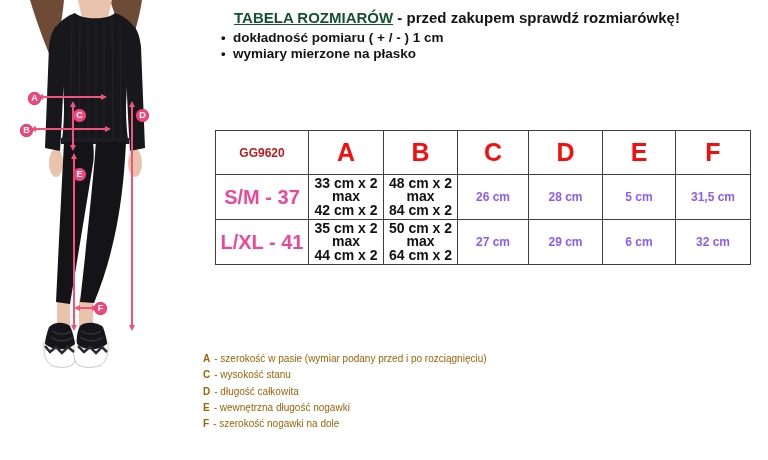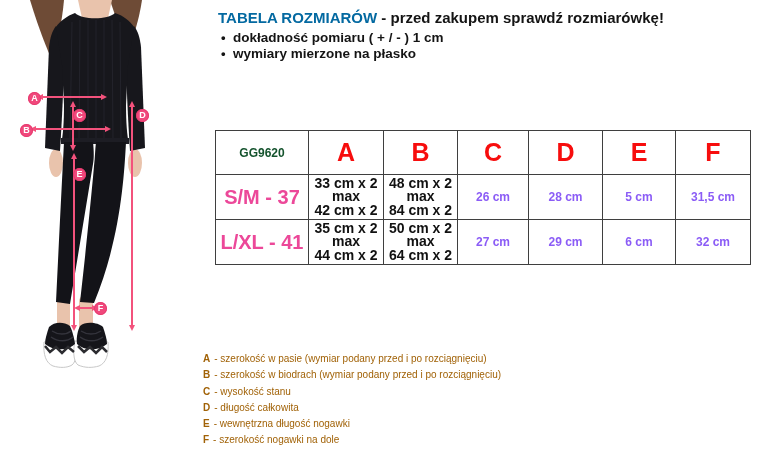--- a/index.html
+++ b/index.html
@@ -22,29 +22,29 @@
         border-left:3.5px solid transparent;border-right:3.5px solid transparent;}
   .arr-v::before{top:-5px;border-bottom:6px solid #f3527c;}
   .arr-v::after{bottom:-5px;border-top:6px solid #f3527c;}
 
   .marker{position:absolute;width:13px;height:13px;border-radius:50%;background:#f0487c;
           color:#fff;font-size:9px;font-weight:bold;line-height:13px;text-align:center;
           box-shadow:0 0 0 1px #e63a6e inset;}
 
   
   .title{position:absolute;left:218px;top:9px;font-size:15px;font-weight:bold;white-space:nowrap;}
-  .title .hl{color:#0369a1;}
+  .title .hl{color:#14532d;text-decoration:underline;margin-left:16px;}
   .bullets{position:absolute;left:221px;top:30px;font-size:13.5px;font-weight:bold;}
   .bullet-row{display:flex;align-items:baseline;line-height:15.5px;}
   .bullet-dot{width:12px;flex:0 0 12px;font-size:13px;}
 
   
   table.sizes{position:absolute;left:215px;top:130px;border-collapse:collapse;table-layout:fixed;}
   table.sizes td{border:1px solid #3f3f3f;text-align:center;vertical-align:middle;padding:0;background:#fff;}
-  td.code{font-size:12px;font-weight:bold;color:#14532d;}
+  td.code{font-size:12px;font-weight:bold;color:#b91c1c;}
   td.colh{font-size:25px;font-weight:bold;color:#f70d0d;height:43px;}
   td.size{font-size:20px;font-weight:bold;color:#ec4899;height:44px;}
   td.val{font-size:12px;font-weight:bold;color:#8b5cf6;}
   td.multi div{font-size:14px;font-weight:bold;line-height:13.5px;color:#111;}
 
   
   .legend{position:absolute;left:203px;top:351px;font-size:10px;line-height:16.3px;color:#a16207;}
   .lkey{font-weight:bold;margin-right:4px;}
 </style>
 </head>
@@ -183,20 +183,19 @@
         <td class="val">27 cm</td>
         <td class="val">29 cm</td>
         <td class="val">6 cm</td>
         <td class="val">32 cm</td>
       </tr>
     </tbody>
   </table>
 
   <div class="legend">
     <div><span class="lkey">A</span><span>- szerokość w pasie (wymiar podany przed i po rozciągnięciu)</span></div>
-    <div><span class="lkey">B</span><span>- szerokość w biodrach (wymiar podany przed i po rozciągnięciu)</span></div>
     <div><span class="lkey">C</span><span>- wysokość stanu</span></div>
     <div><span class="lkey">D</span><span>- długość całkowita</span></div>
     <div><span class="lkey">E</span><span>- wewnętrzna długość nogawki</span></div>
     <div><span class="lkey">F</span><span>- szerokość nogawki na dole</span></div>
   </div>
 
 </div>
 
 </body></html>

